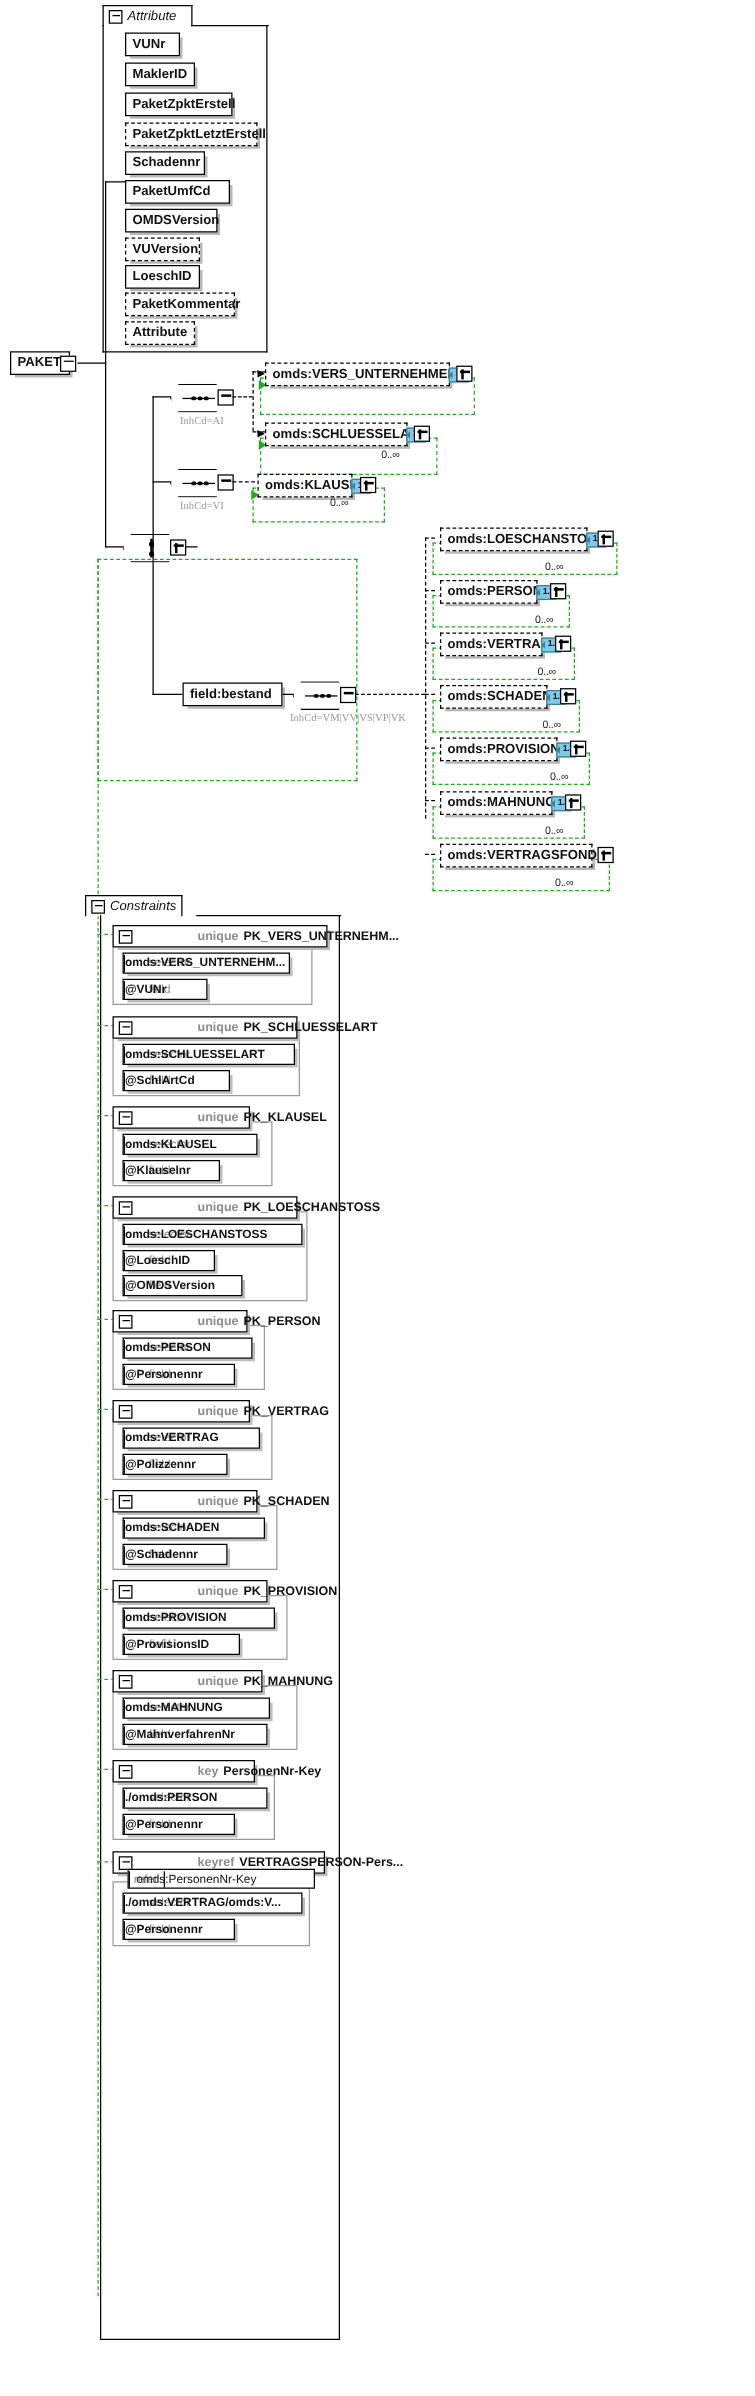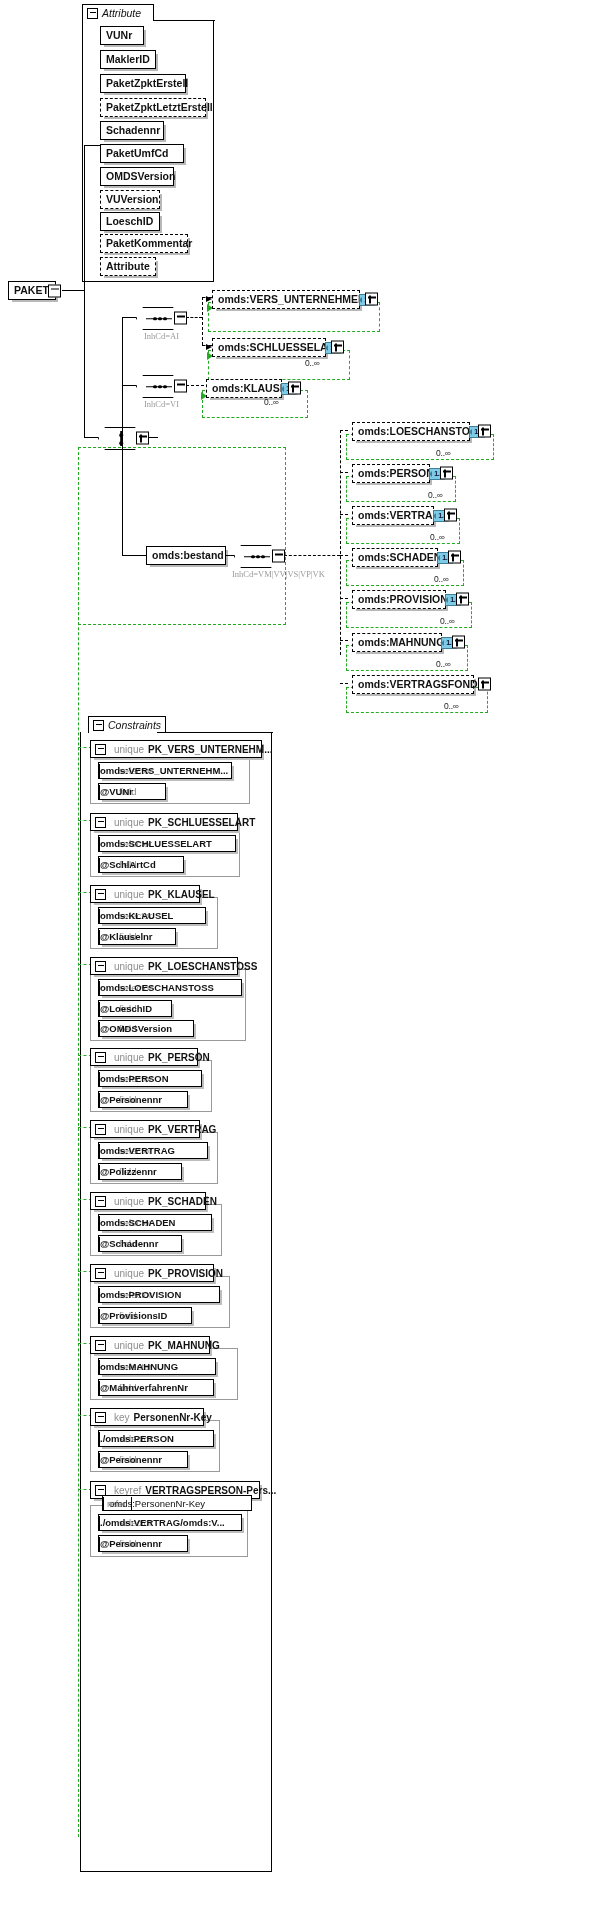--- a/index.html
+++ b/index.html
@@ -80,21 +80,21 @@
         border-left:6px solid #22aa22;}
   .arrow{position:absolute;width:0;height:0;
         border-top:3.5px solid transparent;border-bottom:3.5px solid transparent;
         border-left:6px solid #000;}
 
   
   .citem{position:absolute;box-sizing:border-box;border:1.2px solid #000;
         background:#fff;height:18px;line-height:15px;font-size:10px;
         white-space:nowrap;display:flex;align-items:center;
         box-shadow:3px 3px 0 -1px #bdbdbd;}
-  .ckind{color:#8d8d8d;font-weight:normal;padding:16px 4px;}
+  .ckind{color:#8d8d8d;font-weight:bold;padding:16px 4px;margin-left:44px;}
   .cname{color:#111;font-weight:bold;padding-right:6px;}
   .cfield{position:absolute;box-sizing:border-box;border:1.2px solid #000;
         background:#fff;height:17px;line-height:14px;font-size:9.5px;
         display:flex;align-items:center;white-space:nowrap;
         box-shadow:3px 3px 0 -1px #bdbdbd;}
   .cfield .k{color:#8d8d8d;padding:0 4px;margin-left:16px;}
   .cfield .v{color:#111;font-weight:bold;padding-right:5px;}
   .cbox{position:absolute;box-sizing:border-box;border:1px solid #9a9a9a;}
   .crefer{position:absolute;box-sizing:border-box;border:1.2px solid #000;
         background:#fff;height:16px;line-height:13px;font-size:9.5px;
@@ -207,21 +207,21 @@
 <div class="garrow" style="left:201px;top:392px;"></div>
 <div class="node opt el" style="left:206px;top:379px;width:76px;">
   <span>omds:KLAUSEL</span>
   <span class="badge" style="right:-16px;">1.3</span>
 </div>
 <div class="tgl-edge plus" style="left:288px;top:388px;"></div>
 <div class="occ" style="left:264px;top:397px;">0..∞</div>
 
 <div class="gbox" style="left:78px;top:447px;width:208px;height:178px;"></div>
 <div class="node el" style="left:146px;top:546px;width:80px;">
-  <span>omds:bestand</span>
+  <span>field:bestand</span>
 </div>
 <div class="h" style="left:226px;top:555px;width:10px;"></div>
 
 <div class="comp" style="left:234px;top:545px;">
   <span class="ln"></span>
     <span class="dt" style="left:16px;"></span>
     <span class="dt" style="left:21px;"></span>
     <span class="dt" style="left:26px;"></span>
 </div>
 <div class="tgl-edge" style="left:272px;top:556px;"></div>
@@ -287,21 +287,21 @@
 
 <div class="gbox" style="left:346px;top:687px;width:142px;height:26px;"></div>
 <div class="node opt el" style="left:352px;top:675px;width:122px;">
   <span>omds:VERTRAGSFONDS</span>
 </div>
 <div class="tgl-edge plus" style="left:478px;top:684px;"></div>
 <div class="occ" style="left:444px;top:701px;">0..∞</div>
 
 <div class="gv" style="left:78px;top:447px;height:1390px;"></div>
 
-<div class="frame-tab" style="left:88px;top:716px;width:78px;">
+<div class="frame-tab" style="left:68px;top:716px;width:78px;">
   <span class="tgl"></span>
   <span>Constraints</span>
 </div>
 <div class="frame" style="left:80px;top:732px;width:192px;height:1140px;"></div>
 <div class="frame-tabline" style="left:157px;top:732px;width:116px;"></div>
 
 <div class="gh" style="left:78px;top:747px;width:14px;"></div>
 <div class="cbox" style="left:90px;top:752px;width:160px;height:52px;"></div>
 <div class="citem" style="left:90px;top:740px;width:172px;">
   <span class="tgl" style="margin:0 4px;"></span>

